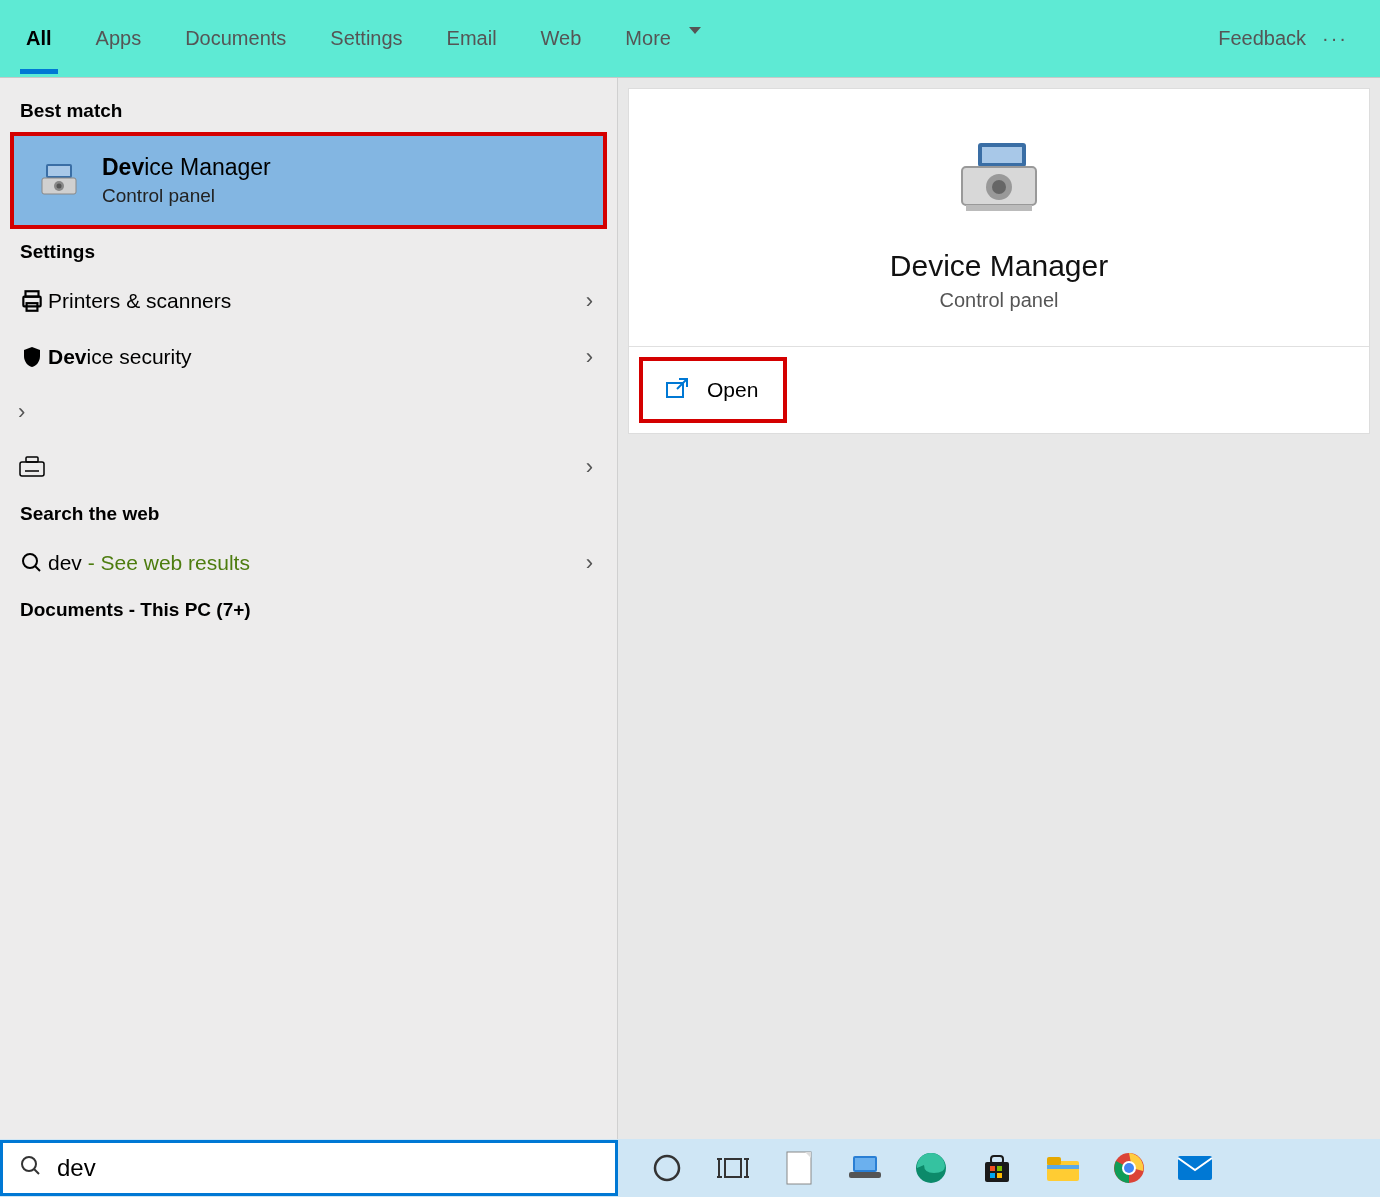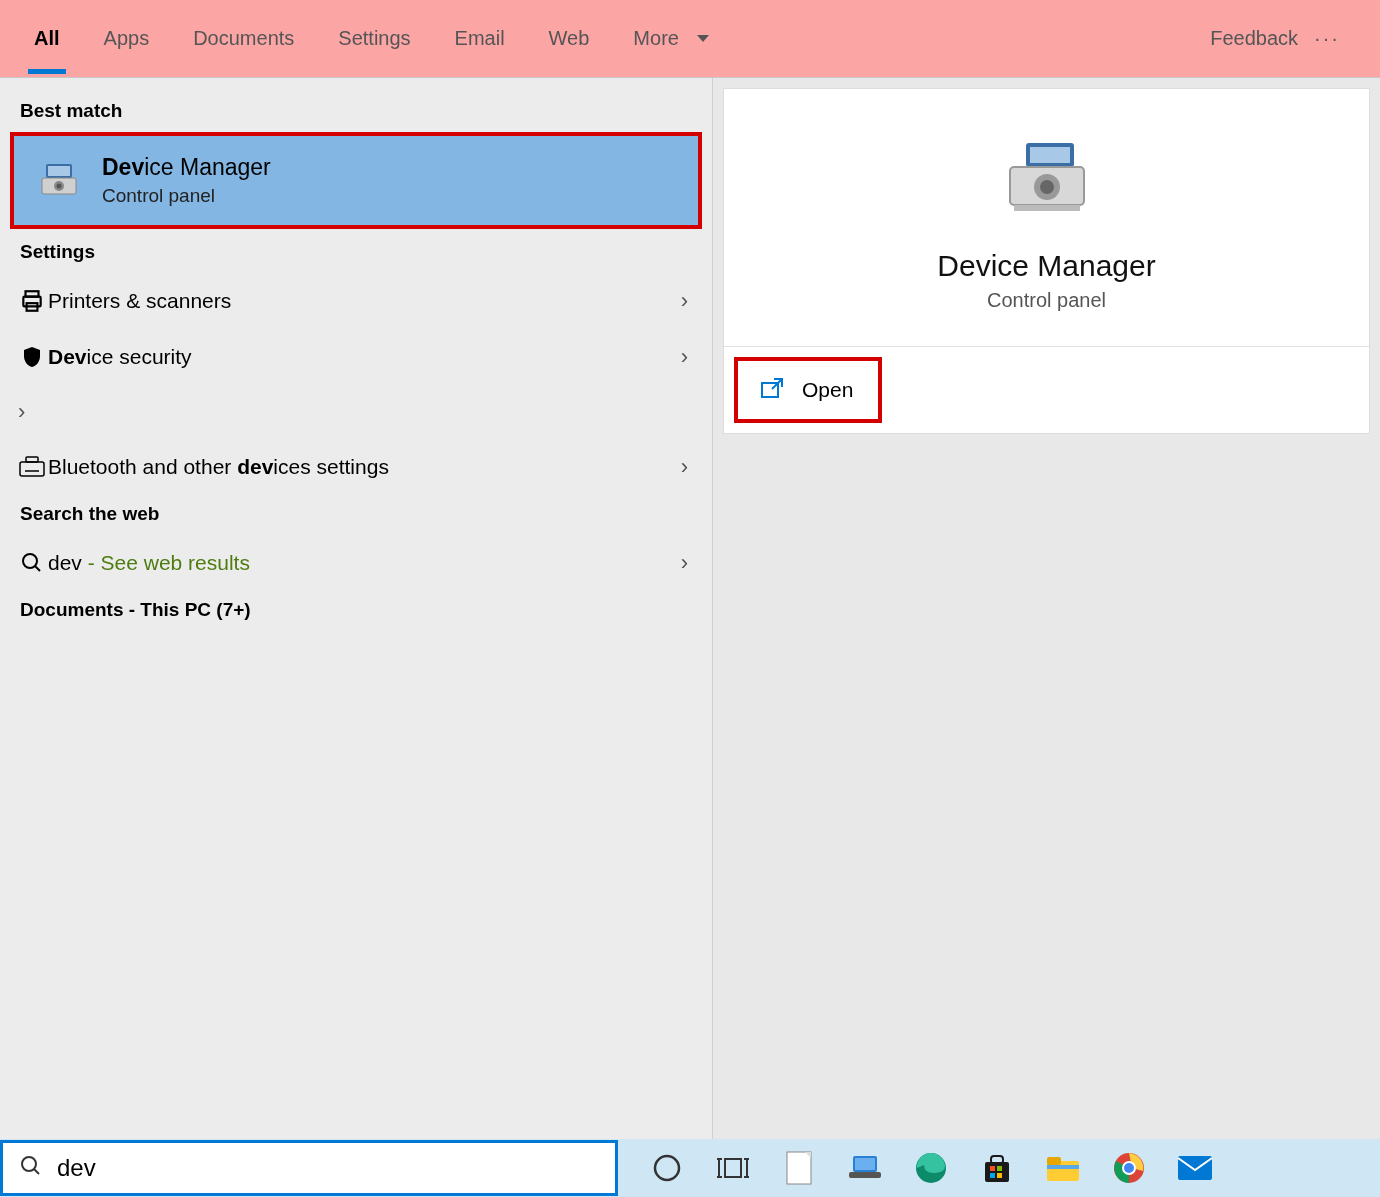--- a/index.html
+++ b/index.html
@@ -1,24 +1,24 @@
 <!DOCTYPE html>
 <html><head>
 <meta charset="utf-8">
 <style>
   * { box-sizing: border-box; margin: 0; padding: 0; font-family: "Segoe UI", Tahoma, sans-serif; }
   body { width: 1380px; height: 1197px; background: #e8e8e8; overflow: hidden; position: relative; }
 
   
   .tabs-bar {
     height: 78px;
-    background: #fca5a5;
-    display: flex;
-    align-items: center;
-    padding: 0 28px;
+    background: #5eead4;
+    display: flex;
+    align-items: center;
+    padding: 0 20px;
     border-bottom: 1px solid #c8c8c8;
     justify-content: space-between;
   }
   .tabs-left { display: flex; align-items: center; gap: 32px; }
   .tab-item {
     font-size: 20px;
     color: #555;
     padding: 24px 6px;
     cursor: pointer;
     position: relative;
@@ -27,28 +27,28 @@
     color: #000;
     font-weight: 600;
   }
   .tab-item.active::after {
     content: "";
     position: absolute;
     left: 0; right: 0; bottom: 0;
     height: 5px;
     background: #0078d4;
   }
-  .tab-more { display: flex; align-items: center; gap: 18px; }
+  .tab-more { display: flex; align-items: flex-start; gap: 18px; }
   .tabs-right { display: flex; align-items: center; gap: 16px; padding-right: 12px; }
   .ellipsis { font-size: 20px; letter-spacing: 2px; color: #555; cursor: pointer; }
 
   
   .main { display: flex; height: calc(100% - 78px - 58px); }
   .left-pane {
-    width: 713px;
+    width: 618px;
     background: #edecec;
     border-right: 1px solid #d0d0d0;
     overflow: hidden;
     padding-top: 14px;
   }
   .right-pane {
     flex: 1;
     background: #e8e8e8;
   }
 
@@ -235,23 +235,20 @@
           <svg width="26" height="22" viewBox="0 0 26 22" fill="none" stroke="#000" stroke-width="1.5">
             <rect x="1" y="6" width="24" height="14" rx="2"></rect>
             <line x1="5" y1="10" x2="5" y2="10"></line>
               <line x1="9" y1="10" x2="9" y2="10"></line>
             <line x1="13" y1="10" x2="13" y2="10"></line>
               <line x1="17" y1="10" x2="17" y2="10"></line>
             <line x1="6" y1="15" x2="20" y2="15"></line>
             <rect x="7" y="1" width="12" height="5" rx="1"></rect>
           </svg>
         </div>
-        <div class="row-label">
-          <span>Bluetooth and other </span><span class="bold">dev</span><span>ices settings</span>
-        </div>
       </div>
       <div class="chev">›</div>
     </div>
 
     <div class="section-header">Search the web</div>
 
     <div class="result-row">
       <div class="result-left">
         <div class="row-icon">
           <svg width="24" height="24" viewBox="0 0 24 24" fill="none" stroke="#000" stroke-width="2">

